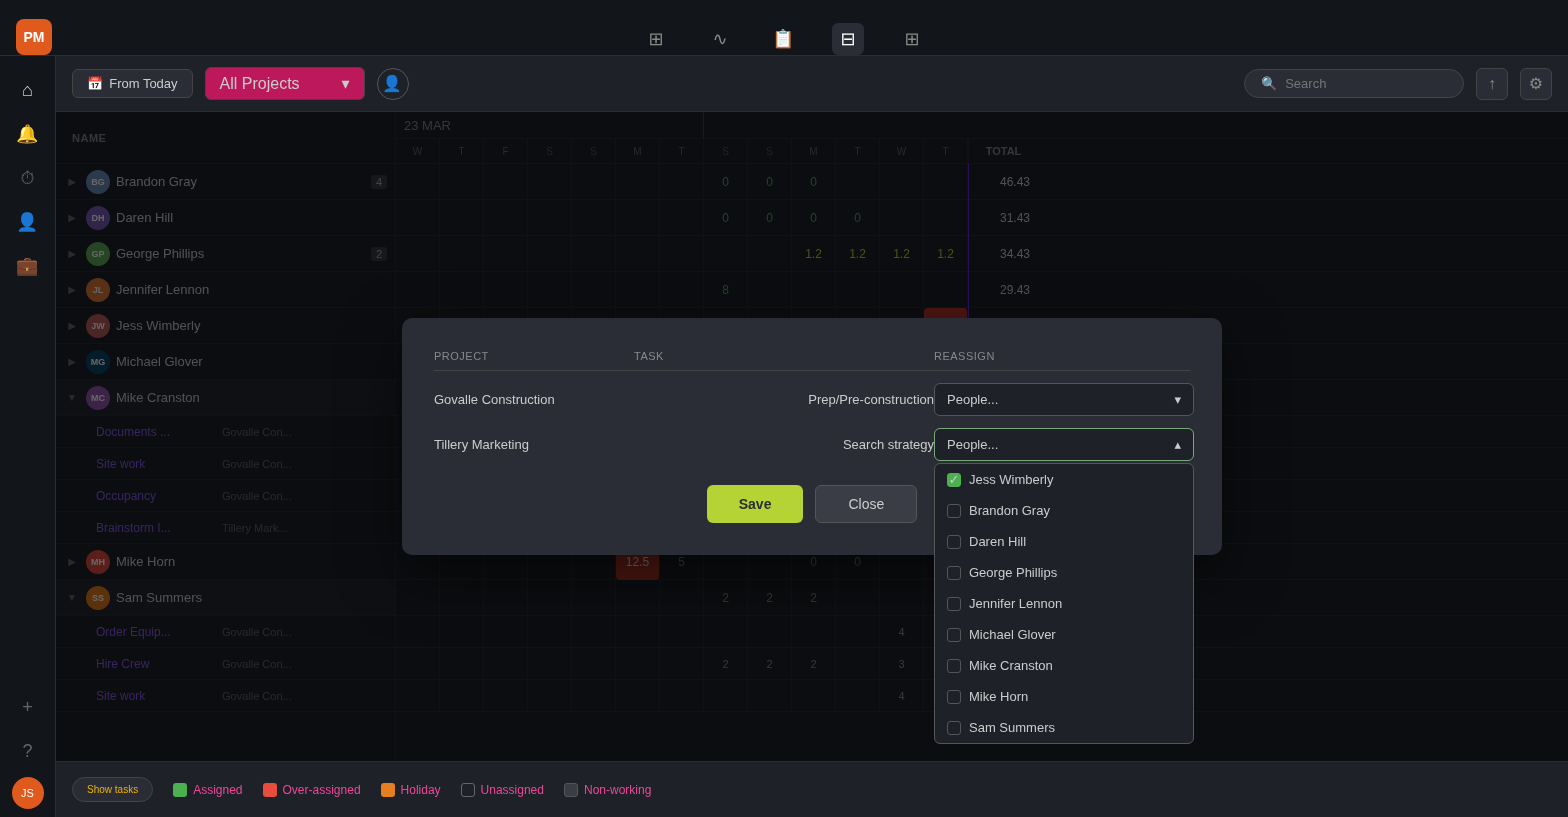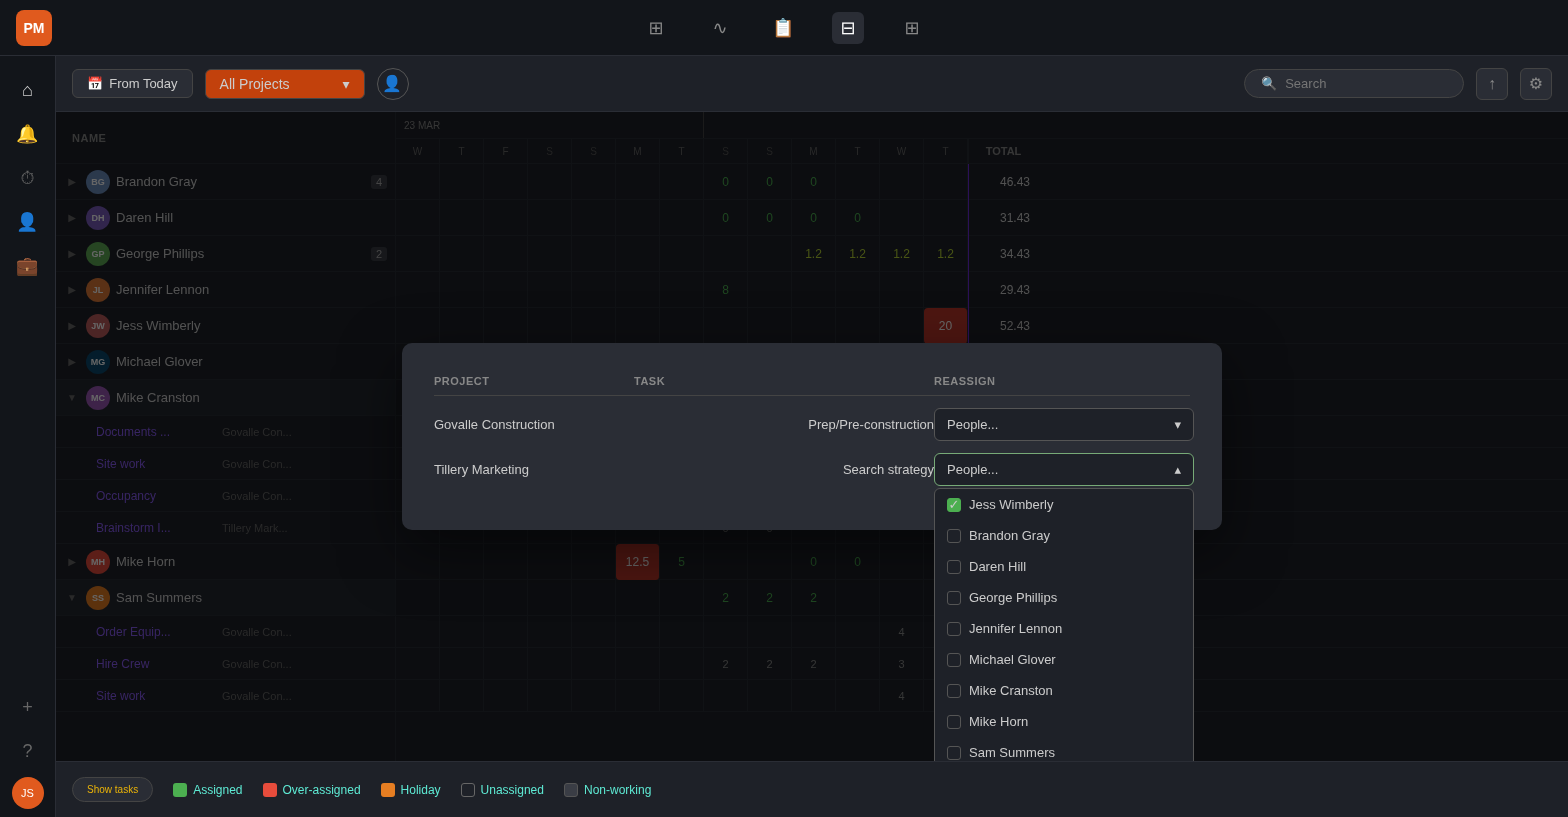--- a/index.html
+++ b/index.html
@@ -3,21 +3,21 @@
   <meta charset="utf-8">
   <style>
     * { box-sizing: border-box; margin: 0; padding: 0; }
     body { background: #1a1d23; color: #ccc; font-family: -apple-system, BlinkMacSystemFont, 'Segoe UI', sans-serif; font-size: 13px; overflow: hidden; width: 1568px; height: 817px; }
 
     
     .top-nav {
       background: #12151a;
       height: 56px;
       display: flex;
-      align-items: center;
+      align-items: flex-end;
       justify-content: center;
       gap: 32px;
       border-bottom: 1px solid #2a2d35;
       position: relative;
     }
     .top-nav .logo {
       position: absolute;
       left: 16px;
       width: 36px; height: 36px;
       background: #e05a1e;
@@ -88,28 +88,28 @@
       background: #2a2d35;
       border: 1px solid #444;
       border-radius: 6px;
       padding: 6px 14px;
       color: #ccc;
       cursor: pointer;
       display: flex; align-items: center; gap: 6px;
       font-size: 13px;
     }
     .select-projects {
-      background: #c2410c;
+      background: #be185d;
       border: 1px solid #444;
       border-radius: 6px;
       padding: 6px 14px;
       color: #ccc;
       cursor: pointer;
       display: flex; align-items: center; gap: 6px;
-      font-size: 14px;
+      font-size: 16px;
       min-width: 160px;
       justify-content: space-between;
     }
     .user-filter-icon {
       width: 32px; height: 32px;
       display: flex; align-items: center; justify-content: center;
       border-radius: 50%;
       border: 1px solid #555;
       cursor: pointer;
       color: #888;
@@ -335,21 +335,21 @@
       padding: 6px 14px;
       color: #eab308;
       cursor: pointer;
       font-size: 10px;
     }
     .legend-item {
       display: flex;
       align-items: center;
       gap: 6px;
       font-size: 12px;
-      color: #5eead4;
+      color: #ec4899;
     }
     .legend-dot {
       width: 14px; height: 14px;
       border-radius: 3px;
     }
 
     
     .modal-overlay {
       position: absolute;
       top: 0; left: 0; right: 0; bottom: 0;
@@ -375,21 +375,21 @@
     }
     .modal-table-header {
       display: grid;
       grid-template-columns: 200px 300px 260px;
       padding: 0 0 8px 0;
       border-bottom: 1px solid #444;
       margin-bottom: 12px;
     }
     .modal-col-header {
       font-size: 11px;
-      font-weight: 700;
+      font-weight: 400;
       color: #888;
       text-transform: uppercase;
       letter-spacing: 0.5px;
     }
     .modal-row {
       display: grid;
       grid-template-columns: 200px 300px 260px;
       align-items: center;
       margin-bottom: 12px;
     }
@@ -616,21 +616,21 @@
           <span class="task-name">Site work</span>
           <span class="task-project">Govalle Con...</span>
         </div>
       </div>
 
       <div class="grid-area">
 
         <div class="grid-header">
           <div style="display:flex; flex-direction:column; flex:1;">
             <div style="display:flex; height:28px; border-bottom:1px solid #2a2d35;">
-              <div style="display:flex; align-items:center; padding-left:8px; font-size:10px; color:#888; width:308px; border-right:1px solid #444;">
+              <div style="display:flex; align-items:center; padding-left:8px; font-size:13px; color:#888; width:308px; border-right:1px solid #444;">
                 <span>23 MAR</span>
               </div>
             </div>
             <div style="display:flex; height:24px;">
               <div class="day-header">W</div>
               <div class="day-header">T</div>
               <div class="day-header">F</div>
               <div class="day-header weekend">S</div>
               <div class="day-header weekend">S</div>
               <div class="day-header">M</div>
@@ -975,20 +975,24 @@
                 </div>
                 <div class="dropdown-item">
                   <div class="checkbox"></div>
                   <span>Sam Summers</span>
                 </div>
 
               </div>
             </div>
           </div>
 
+          <div class="modal-actions">
+            <button class="btn-save">Save</button>
+            <button class="btn-close">Close</button>
+          </div>
         </div>
       </div>
     </div>
 
     <div class="footer">
       <button class="show-tasks-btn">Show tasks</button>
       <div class="legend-item">
         <div class="legend-dot" style="background:#4caf50;"></div>
         <span>Assigned</span>
       </div>

